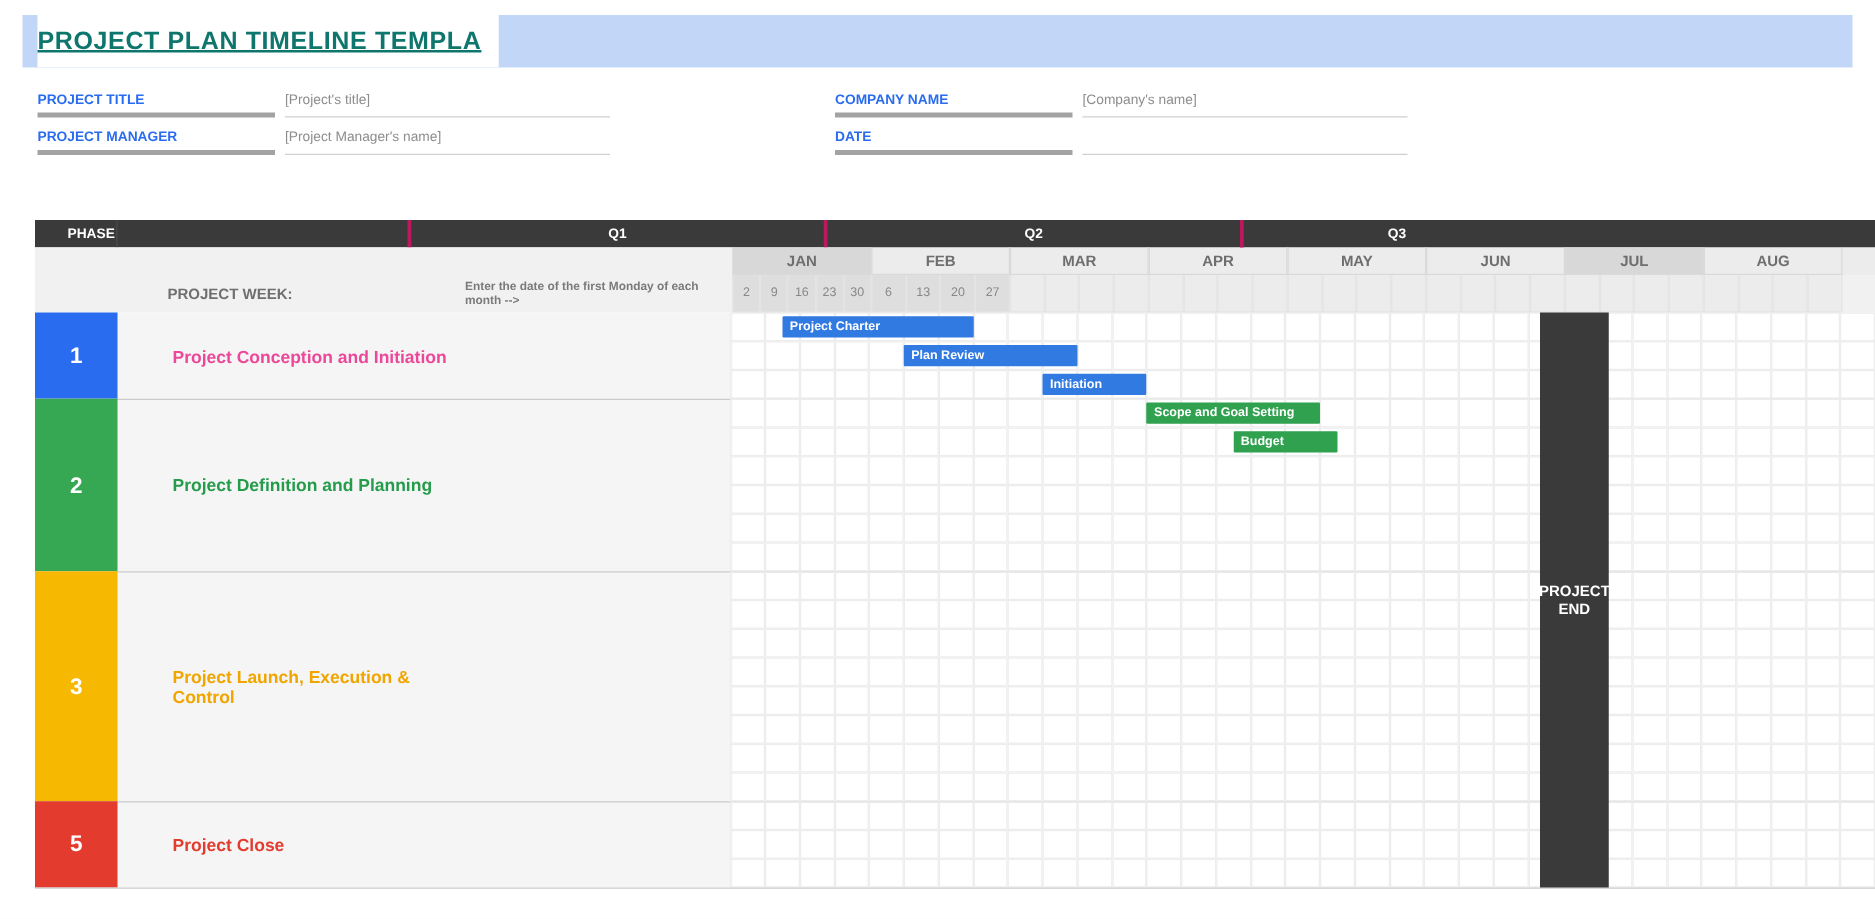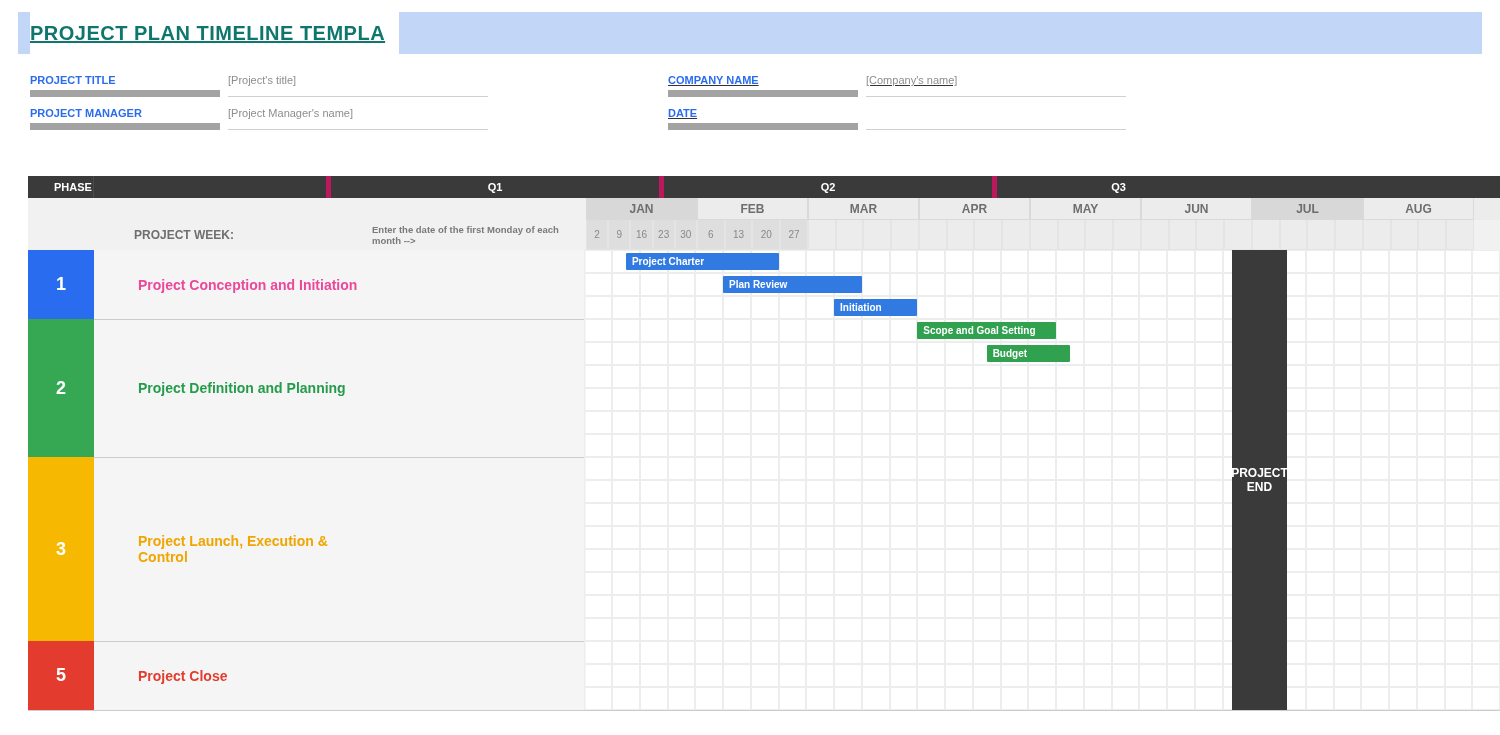--- a/index.html
+++ b/index.html
@@ -5,31 +5,31 @@
   * { box-sizing: border-box; }
   html, body { margin:0; padding:0; font-family: Arial, Helvetica, sans-serif; font-size:12px; color:#333; background:#fafafa; }
   .page { width:1500px; height:735px; background:#fff; position:relative; overflow:hidden; }
 
   .banner { margin:12px 18px 0 18px; height:42px; background:#c2d7f7; display:flex; align-items:center; padding-left:12px; overflow:hidden; }
   .banner-title { color:#0f766e; font-weight:900; font-size:20px; letter-spacing:.5px; white-space:nowrap; padding-right:6px;text-decoration:underline;}
   .banner-title-cell { background:#fff; height:100%; display:flex; align-items:center; padding:0 8px 0 0; }
 
   .meta { display:flex; gap:40px; padding:16px 30px 4px 30px; }
   .meta-col { display:grid; grid-template-columns:190px 260px; row-gap:6px; column-gap:8px; }
-  .meta-label { color:#2a6cf0; font-weight:700; font-size:11px; border-bottom:7px solid #a3a3a3; padding:4px 0;}
+  .meta-label { color:#2a6cf0; font-weight:700; font-size:11px; border-bottom:4px solid #a3a3a3; padding:4px 0;}
   .meta-value { color:#8d8d8d; font-size:11px; border-bottom:1px solid #d0d0d0; padding:4px 0;}
-  .meta-col2 { margin-left:140px;text-decoration:underline; }
+  .meta-col2 { margin-left:140px; }
 
   .sheet { position:absolute; left:28px; top:176px; right:0; }
 
   .hdr-dark { background:#3a3a3a; color:#fff; font-weight:700; font-size:11px; display:flex; height:22px; }
   .hdr-dark .pad-left { width:66px; border-right:1px solid #4a4a4a;}
   .hdr-dark .phase-lbl { width:278px; padding-left:6px; display:flex; align-items:center;text-align:right; }
   .hdr-dark .details-lbl { width:214px; display:flex; align-items:center; }
-  .hdr-dark .qcell { flex:0 0 333px; display:flex; align-items:center; justify-content:center; border-left:5px solid #be185d; }
+  .hdr-dark .qcell { flex:0 0 333px; display:flex; align-items:center; justify-content:center; border-left:3px solid #be185d; }
   .hdr-dark .qcell.q3 { flex:0 0 248px; }
 
   .hdr-months { display:flex; height:22px; background:#ececec; font-size:12px; color:#6e6e6e; font-weight:700; }
   .hdr-months .leftgap { width:558px; background:#f1f1f1; }
   .hdr-months .mcell { flex:0 0 111px; display:flex; align-items:center; justify-content:center; border:1px solid #d9d9d9; border-top:0; }
   .hdr-months .mcell.shade { background:#d8d8d8; }
 
   .hdr-week { display:flex; height:30px; background:#f1f1f1; }
   .hdr-week .phasepad { width:66px; }
   .hdr-week .pweek { width:278px; padding-left:40px; display:flex; align-items:center; color:#6f6f6f; font-weight:700; }

